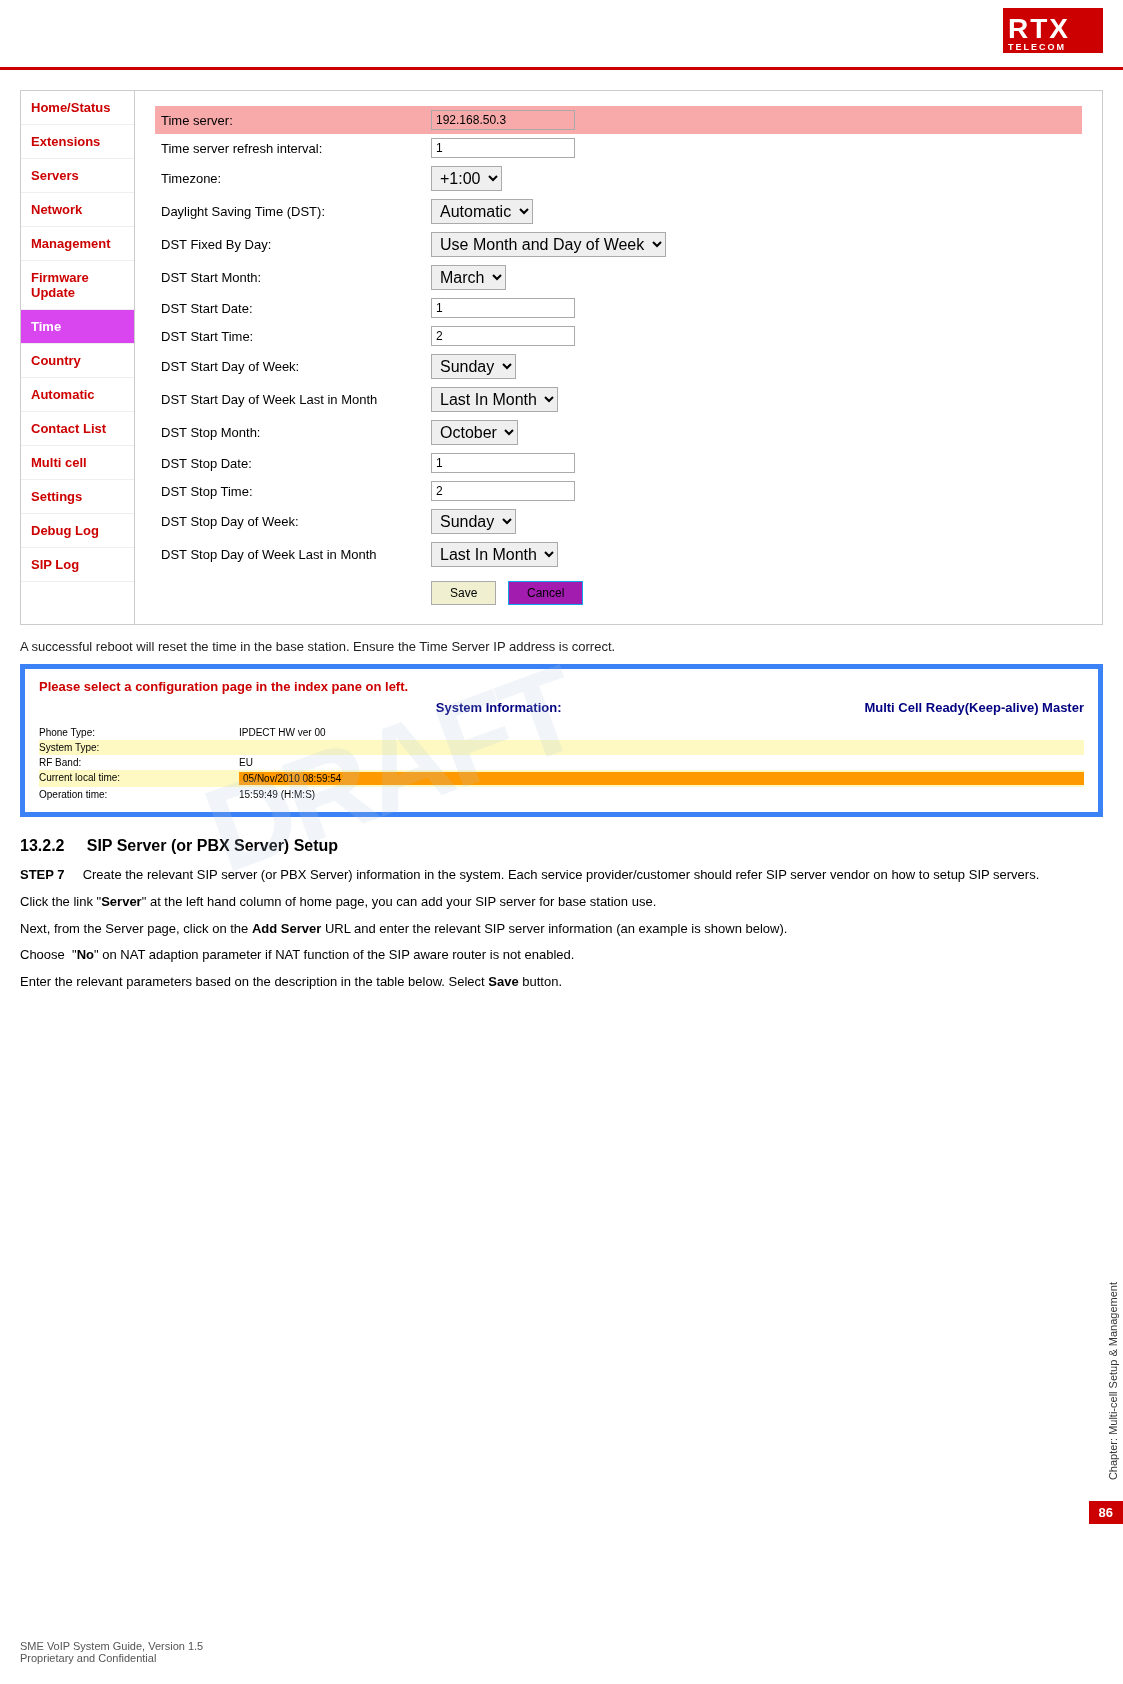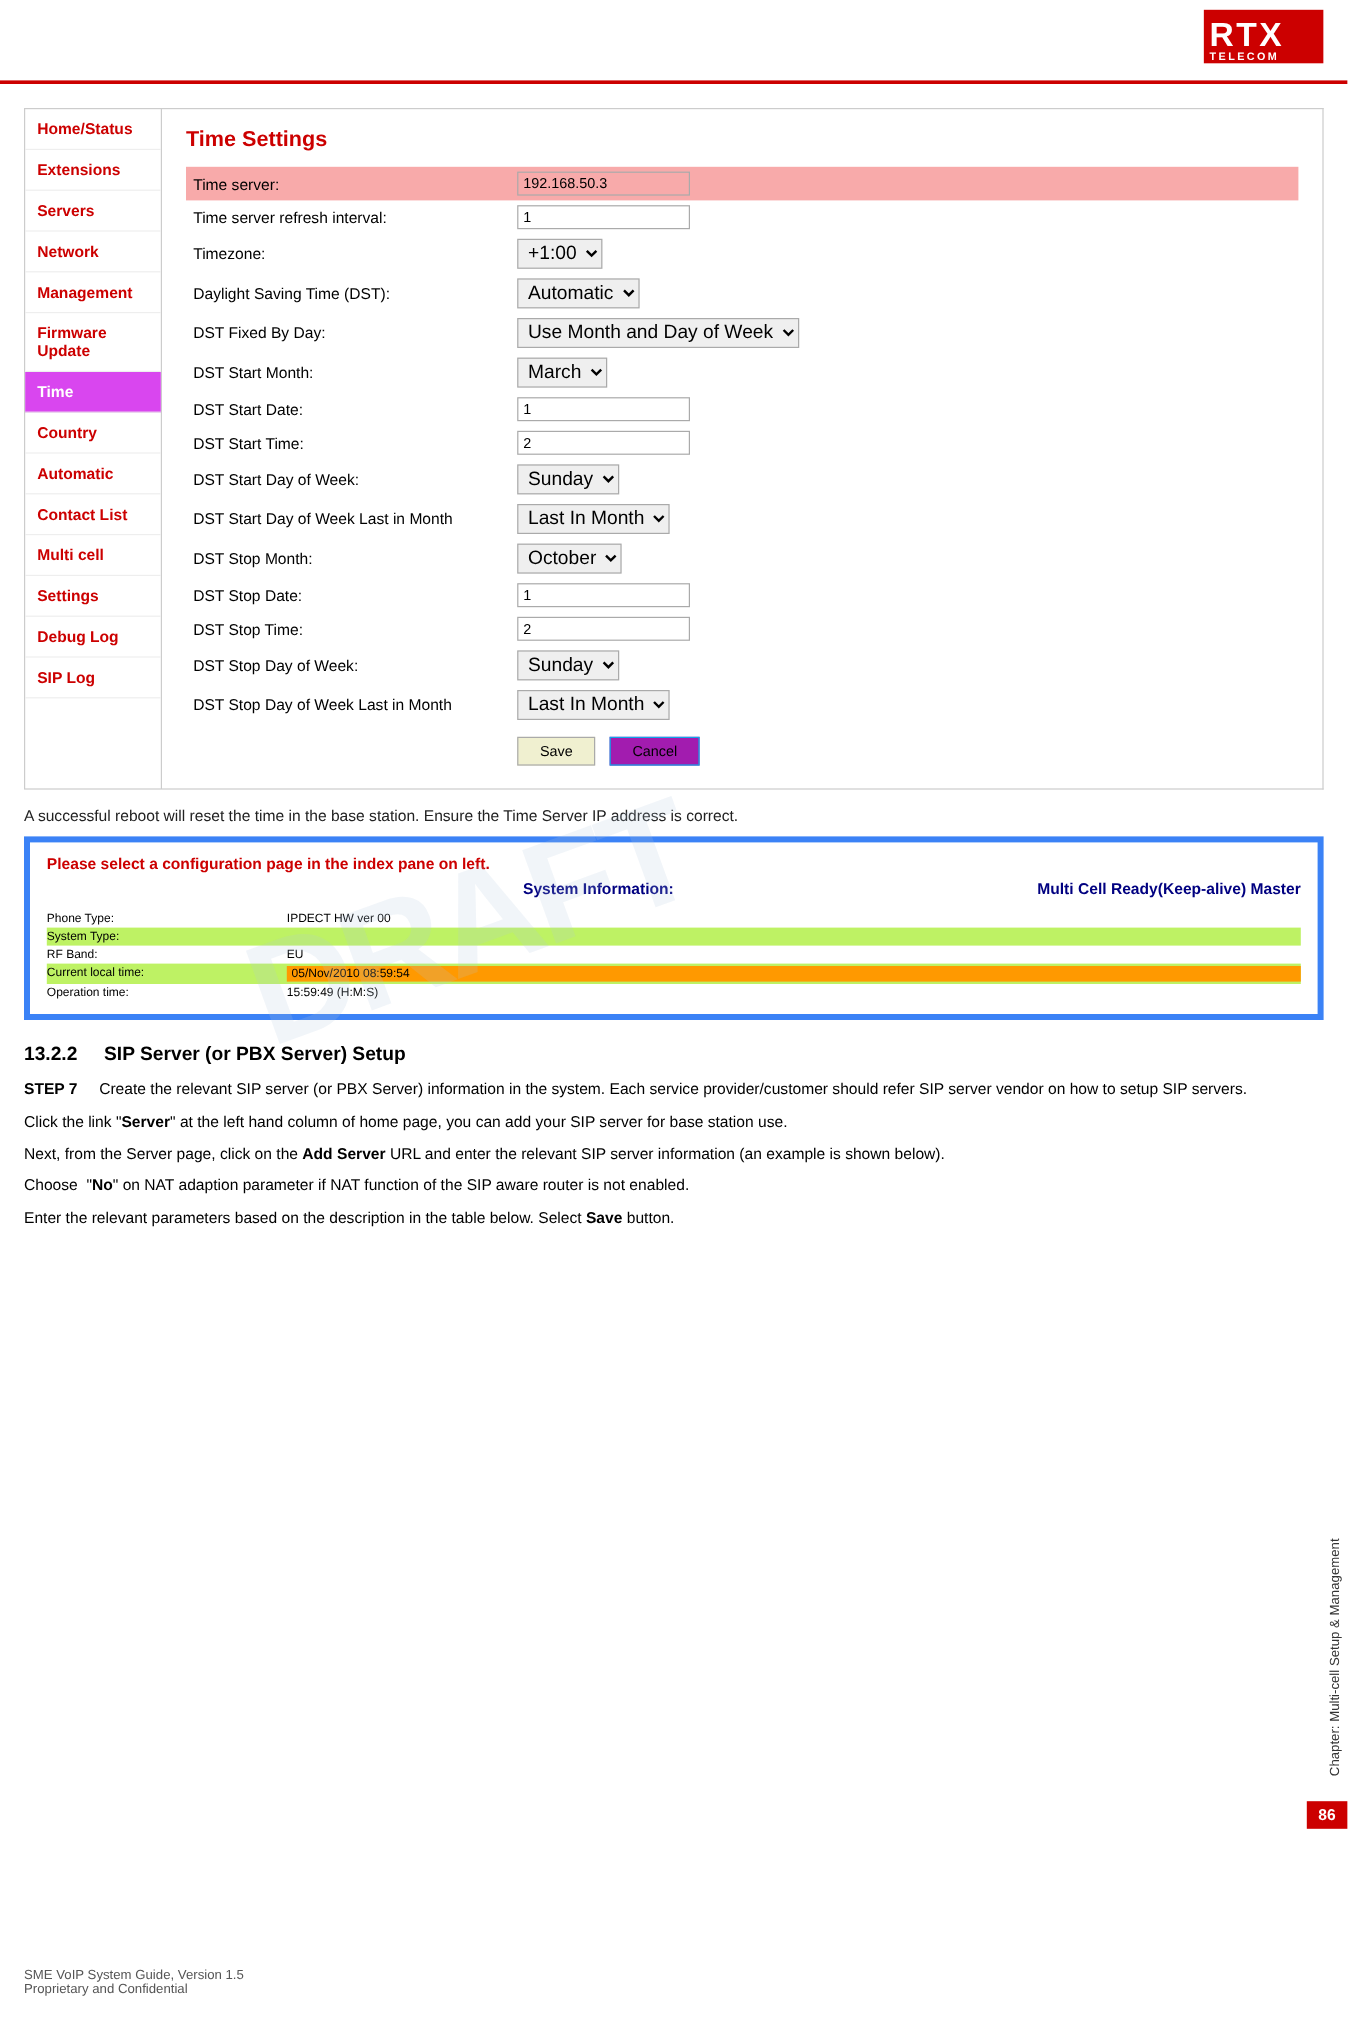--- a/index.html
+++ b/index.html
@@ -143,21 +143,21 @@
       font-size: 13px;
       margin-bottom: 4px;
     }
     .info-row {
       display: grid;
       grid-template-columns: 200px 1fr;
       padding: 2px 0;
       font-size: 10px;
     }
     .info-row.alt {
-      background: #bef264;
+      background: #fef9c3;
     }
     .info-highlight {
       background: #ff9900;
       color: #000;
       padding: 1px 4px;
       display: inline-block;
     }
 
     
     .section-heading {
@@ -255,21 +255,20 @@
     <div class="sidebar-item">Country</div>
     <div class="sidebar-item">Automatic</div>
     <div class="sidebar-item">Contact List</div>
     <div class="sidebar-item">Multi cell</div>
     <div class="sidebar-item">Settings</div>
     <div class="sidebar-item">Debug Log</div>
     <div class="sidebar-item">SIP Log</div>
   </div>
 
   <div class="right-panel">
-    <div class="panel-title">Time Settings</div>
 
     <table class="form-table">
       <tbody>
 
         <tr class="row-highlight">
           <td>Time server:</td>
           <td><input type="text" value="192.168.50.3" style="background: rgb(248, 170, 170);"></td>
         </tr>
 
         <tr>

